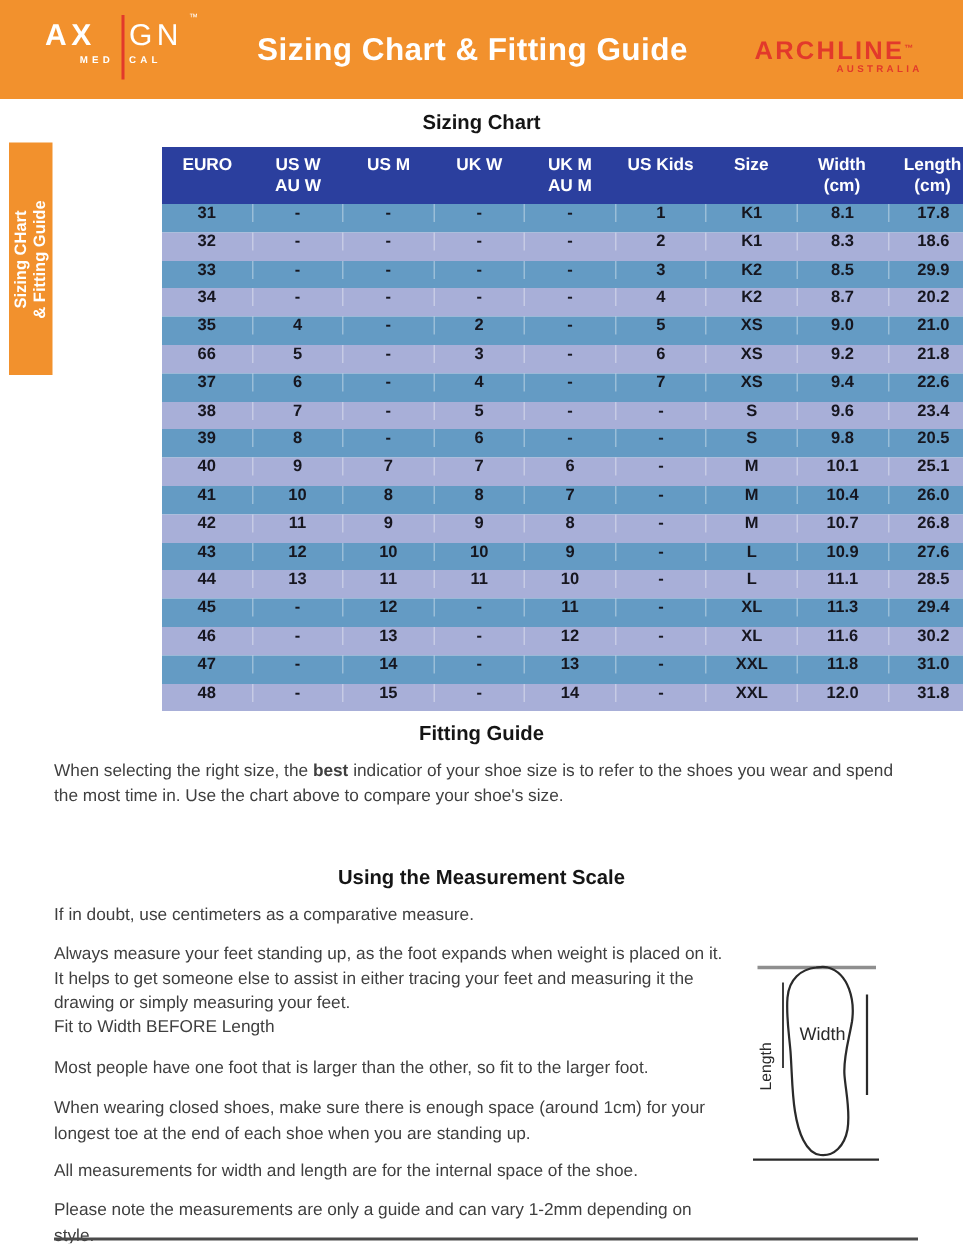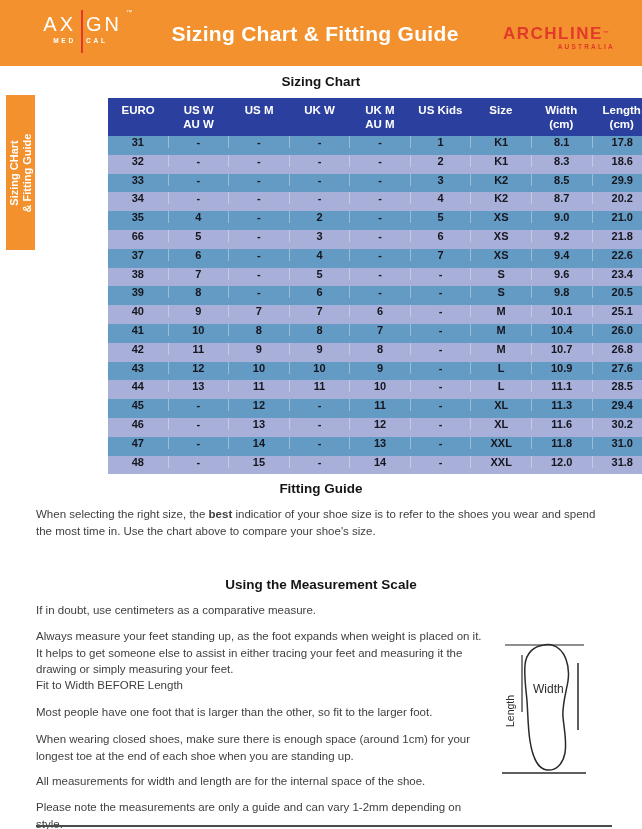--- a/index.html
+++ b/index.html
@@ -7,21 +7,21 @@
   .page { position:relative; width:642px; height:829px; background:#ffffff; overflow:hidden; }
 
   
   .header-bar { position:absolute; left:0; top:0; width:642px; height:66px;
                 background:var(--header-orange,#F2912D); }
   .page-title { position:absolute; left:120px; top:22px; width:390px; text-align:center;
                 color:#fff; font-size:21px; font-weight:bold; letter-spacing:.3px; }
 
   .axign { position:absolute; left:30px; top:14px; color:#fff; }
   .axign-main { display:flex; font-size:20px; letter-spacing:3px; line-height:20px; }
-  .axign-main .lft { width:46px; text-align:right; padding-right:5px; }
+  .axign-main .lft { width:46px; text-align:left; padding-right:5px;font-weight:bold; }
   .axign-main .rgt { padding-left:5px; }
   .axign-sub { display:flex; font-size:6.5px; letter-spacing:2.8px; margin-top:3px; font-weight:bold; }
   .axign-sub .lft { width:46px; text-align:right; padding-right:5px; }
   .axign-sub .rgt { padding-left:5px; }
   .axign-line { position:absolute; left:51px; top:-4px; width:2px; height:43px;
                 background:var(--brand-red,#E2392B); }
   .axign-tm { position:absolute; top:-5px; left:96px; font-size:6px; }
 
   .archline { position:absolute; left:503px; top:25px; color:var(--brand-red,#E2392B); width:122px; }
   .archline-name { font-size:17px; font-weight:bold; letter-spacing:1.5px; line-height:17px; }

